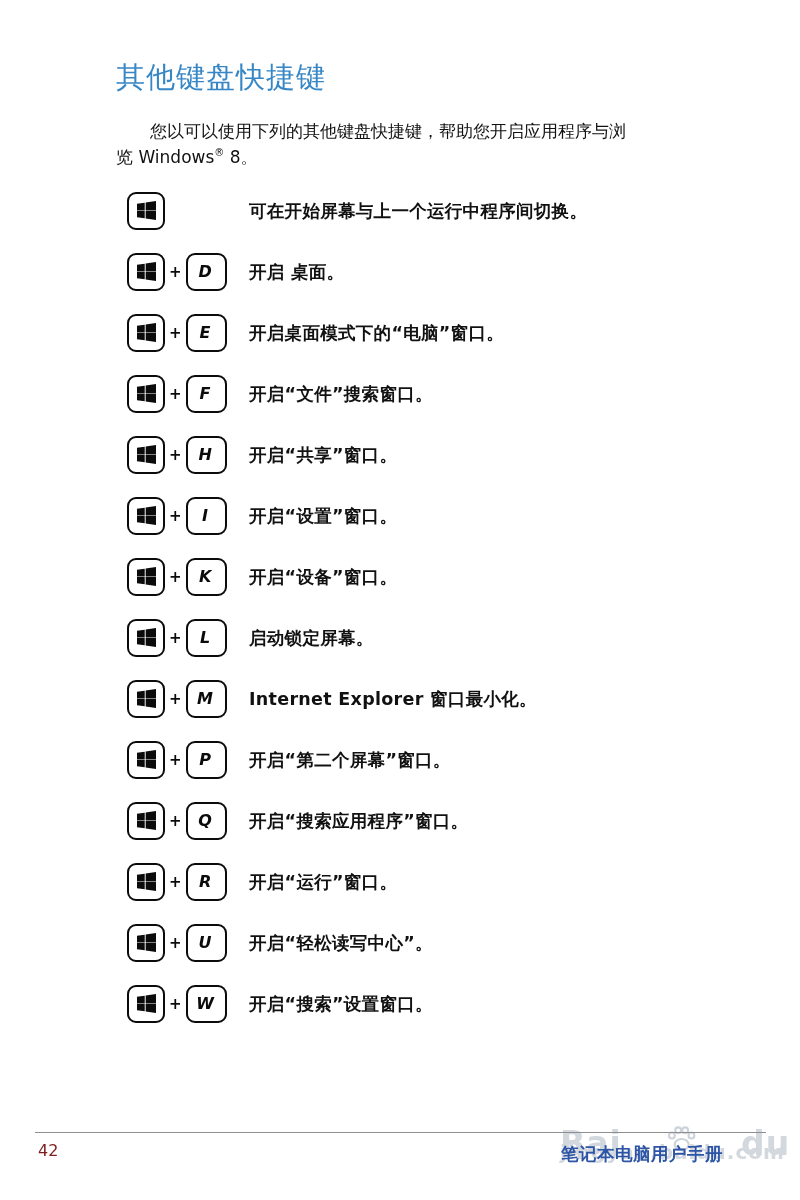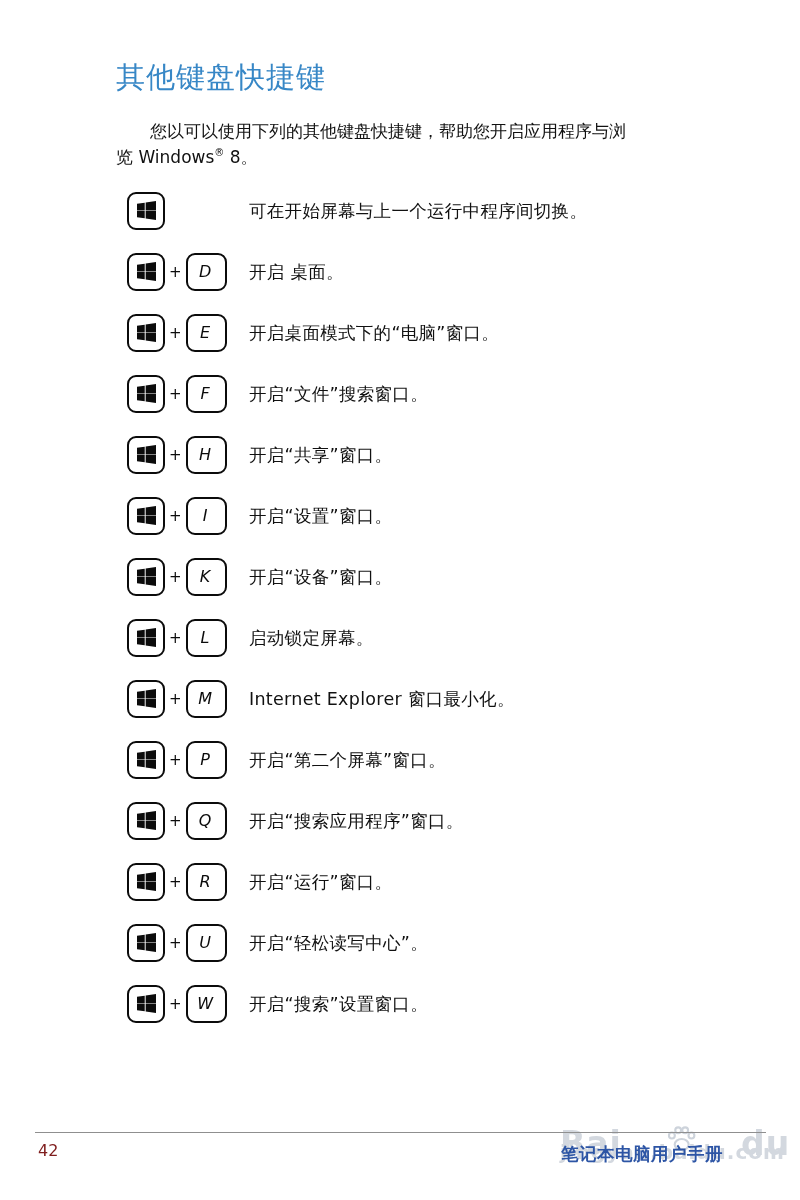--- a/index.html
+++ b/index.html
@@ -40,20 +40,21 @@
   }
   .intro sup { font-size: 10px; }
 
   .shortcut-list { margin-left: 11px; }
 
   .shortcut-row {
     display: flex;
     align-items: center;
     height: 38px;
     margin-bottom: 23px;
+    font-weight: bold;
   }
 
   .keys {
     display: flex;
     align-items: center;
     width: 122px;
     flex-shrink: 0;
   }
 
   .key {

